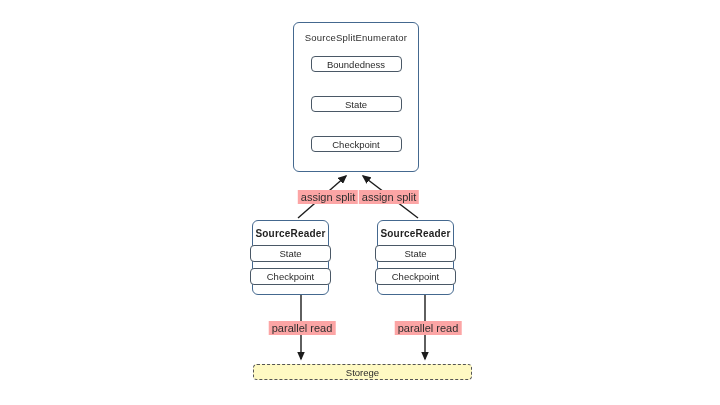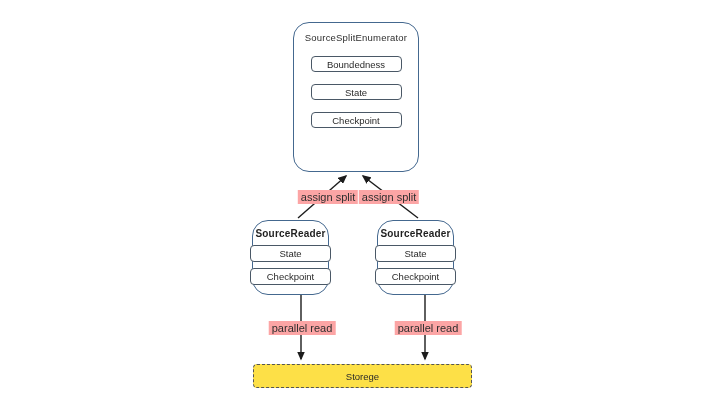--- a/index.html
+++ b/index.html
@@ -14,34 +14,34 @@
   .arrows {
     position: absolute;
     left: 0; top: 0;
     width: 720px; height: 405px;
     pointer-events: none;
   }
   .box {
     position: absolute;
     background: #ffffff;
     border: 1.5px solid #44688f;
-    border-radius: 16px;
+    border-radius: 6px;
     box-sizing: border-box;
     display: flex;
     flex-direction: column;
     align-items: center;
   }
   .enumerator { left: 293px; top: 22px; width: 126px; height: 150px; }
   .enumerator .box-title {
     margin-top: 9px;
     font-size: 9.5px;
     color: #2e2e2e;
     letter-spacing: 0.2px;
   }
-  .enumerator .items { margin-top: 13px; display: flex; flex-direction: column; gap: 12px; }
+  .enumerator .items { margin-top: 13px; display: flex; flex-direction: column; gap: 24px; }
   .reader { width: 77px; height: 75px; }
   .reader-left  { left: 252px; top: 220px; }
   .reader-right { left: 377px; top: 220px; }
   .reader .box-title {
     margin-top: 7px;
     font-size: 10px;
     font-weight: bold;
     color: #1f1f1f;
     letter-spacing: 0.2px;
   }
@@ -55,25 +55,25 @@
     text-align: center;
     display: flex;
     align-items: center;
     justify-content: center;
   }
   .enumerator .chip { width: 91px; height: 16px; font-size: 9.5px; }
   .reader .chip { width: 81px; height: 17px; font-size: 9.5px; }
   .storage {
     position: absolute;
     left: 253px; top: 364px;
-    width: 219px; height: 24px;
+    width: 219px; height: 16px;
     box-sizing: border-box;
     border: 1.3px dashed #555555;
     border-radius: 4px;
-    background: #fde047;
+    background: #fef9c3;
     display: flex;
     align-items: center;
     justify-content: center;
     font-size: 9.5px;
     color: #2a2a2a;
   }
   .edge-label {
     position: absolute;
     transform: translate(-50%, -50%);
     background: #fca5a5;

